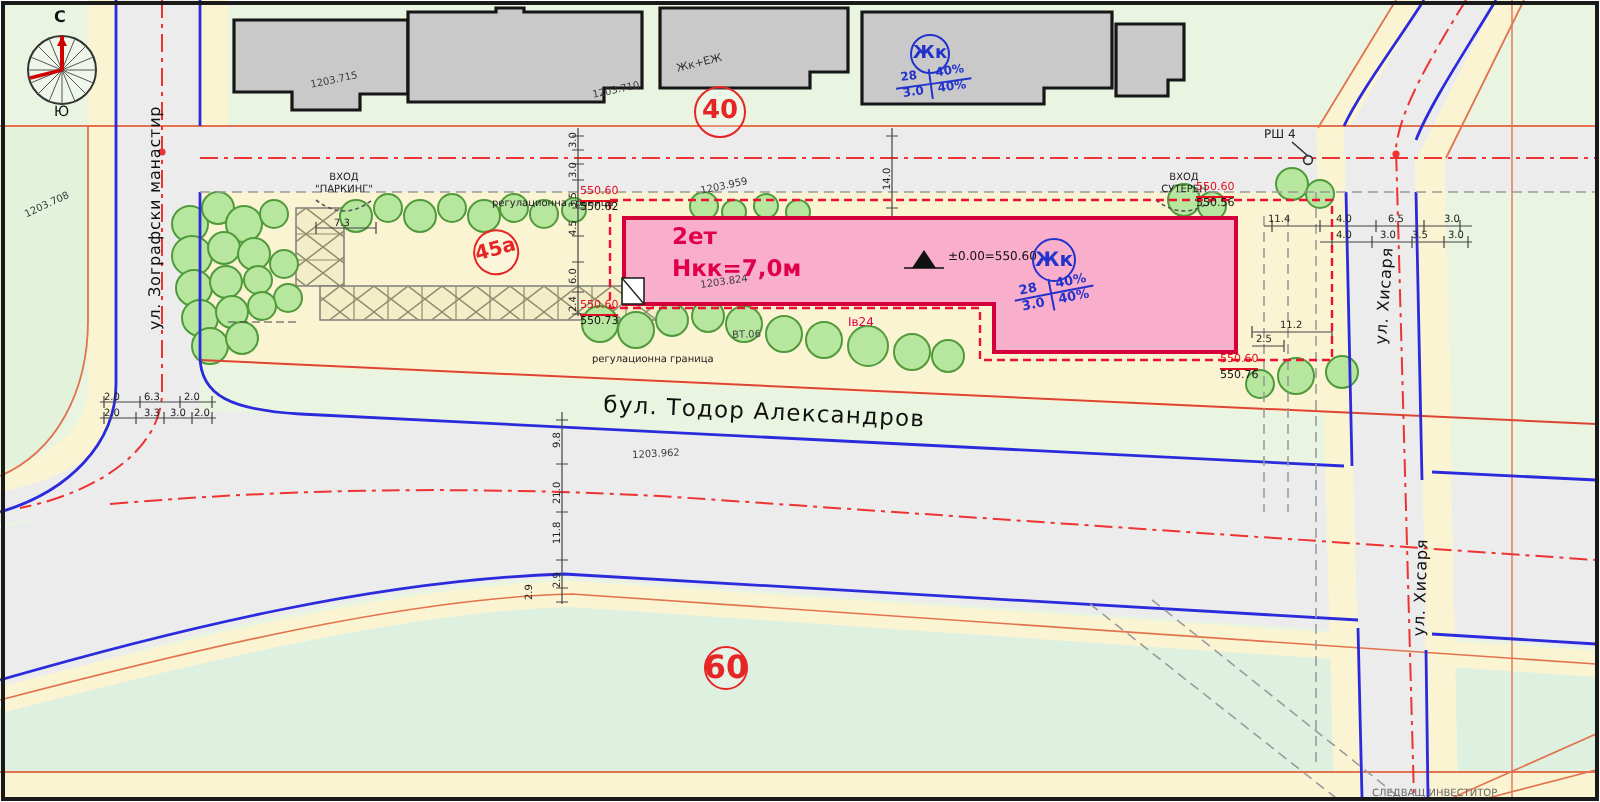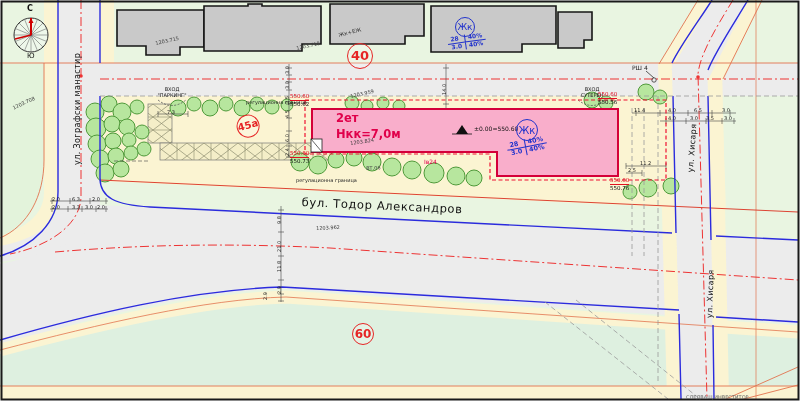--- a/index.html
+++ b/index.html
@@ -7,21 +7,21 @@
 #stage{position:relative;width:800px;height:401px;overflow:hidden;background:#fff}
 #stage svg{position:absolute;left:0;top:0}
 #labels{position:absolute;left:0;top:0;width:800px;height:401px}
 .lbl{position:absolute;white-space:nowrap;color:#222;transform-origin:0 0;line-height:1.05}
 .dim{font-size:5px;color:#222}
 .survey{font-size:5px;color:#3a3a3a}
 .elev{font-size:5.5px;display:flex;flex-direction:column;line-height:1.1}
 .etop{color:#e01020;border-bottom:0.5px solid #e01020;padding-bottom:0.5px}
 .ebot{color:#111}
 .circle-red{border:1.3px solid #e62525;border-radius:50%;color:#e62525;display:flex;align-items:center;justify-content:center;font-weight:bold;background:rgba(255,255,255,.2)}
-.zone-circle{position:absolute;border:1.3px solid #2233cc;border-radius:50%;color:#2233cc;display:flex;align-items:center;justify-content:center;font-weight:normal;background:transparent}
+.zone-circle{position:absolute;border:1.3px solid #2233cc;border-radius:50%;color:#2233cc;display:flex;align-items:center;justify-content:center;font-weight:bold;background:transparent}
 .zgrid{position:absolute;display:grid;grid-template-columns:auto auto;color:#2233cc;font-weight:bold;line-height:1.15}
 .zgrid span{padding:0 3px}
 .zgrid .tl,.zgrid .tr{border-bottom:1px solid #2233cc}
 .zgrid .tr,.zgrid .br{border-left:1px solid #2233cc}
 .street-name{font-size:8px;color:#111;letter-spacing:.4px}
 .blvd-name{font-size:11.5px;color:#111;letter-spacing:.6px}
 .tiny{font-size:5px;color:#222}
 .center2{text-align:center;width:44px;font-size:5px;color:#222;line-height:1.15}
 .bldg-red{font-size:11.5px;color:#e0004a;font-weight:bold}
 .red-note{color:#e0004a}
@@ -307,16 +307,16 @@
       <div class="lbl elev" style="left: 610px; top: 177px;">
         <span class="etop">550.60</span>
         <span class="ebot">550.76</span>
       </div>
       <div class="lbl elev" style="left: 598px; top: 91px;">
         <span class="etop">550.60</span>
         <span class="ebot">550.56</span>
       </div>
       <div class="lbl circle-red" style="left: 347px; top: 43px; width: 26px; height: 26px; font-size: 13px;">40</div>
       <div class="lbl circle-red" style="left: 234px; top: 118px; width: 23px; height: 23px; font-size: 10px; transform: rotate(-15deg);">45а</div>
-      <div class="lbl circle-red" style="left: 352px; top: 323px; width: 22px; height: 22px; font-size: 12px;">60</div>
+      <div class="lbl circle-red" style="left: 352px; top: 323px; width: 22px; height: 22px; font-size: 16px;">60</div>
     </div>
 
 </div>
 
 </body></html>

